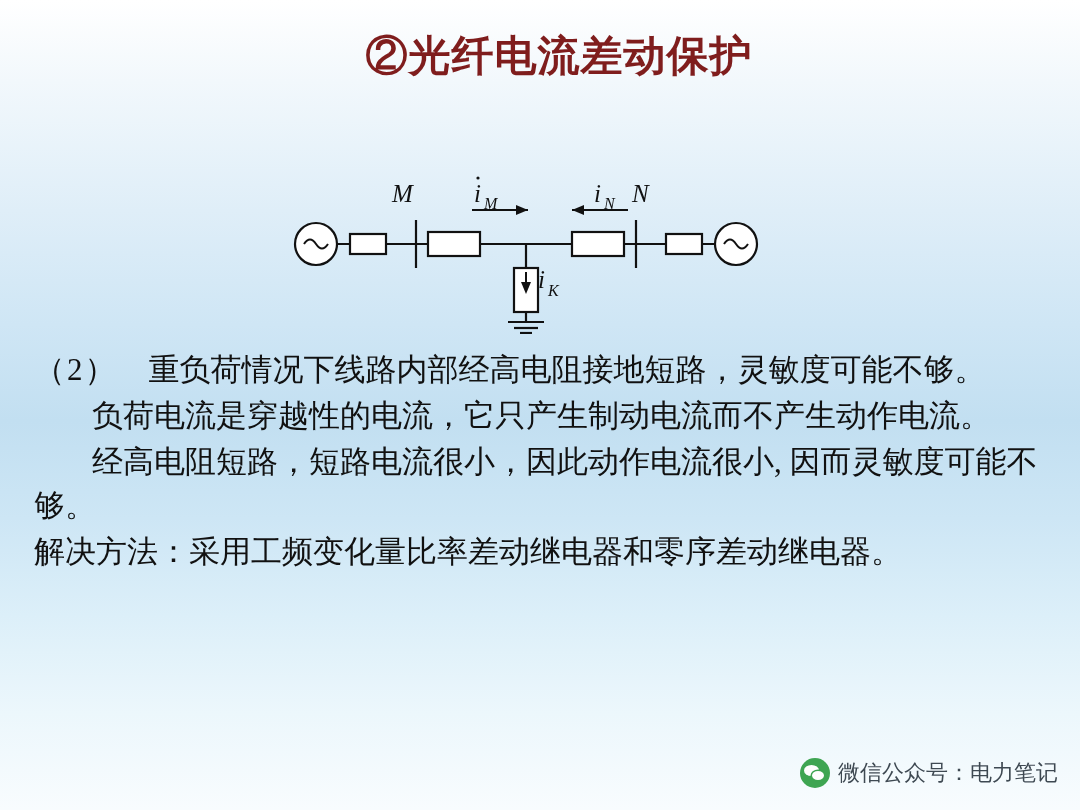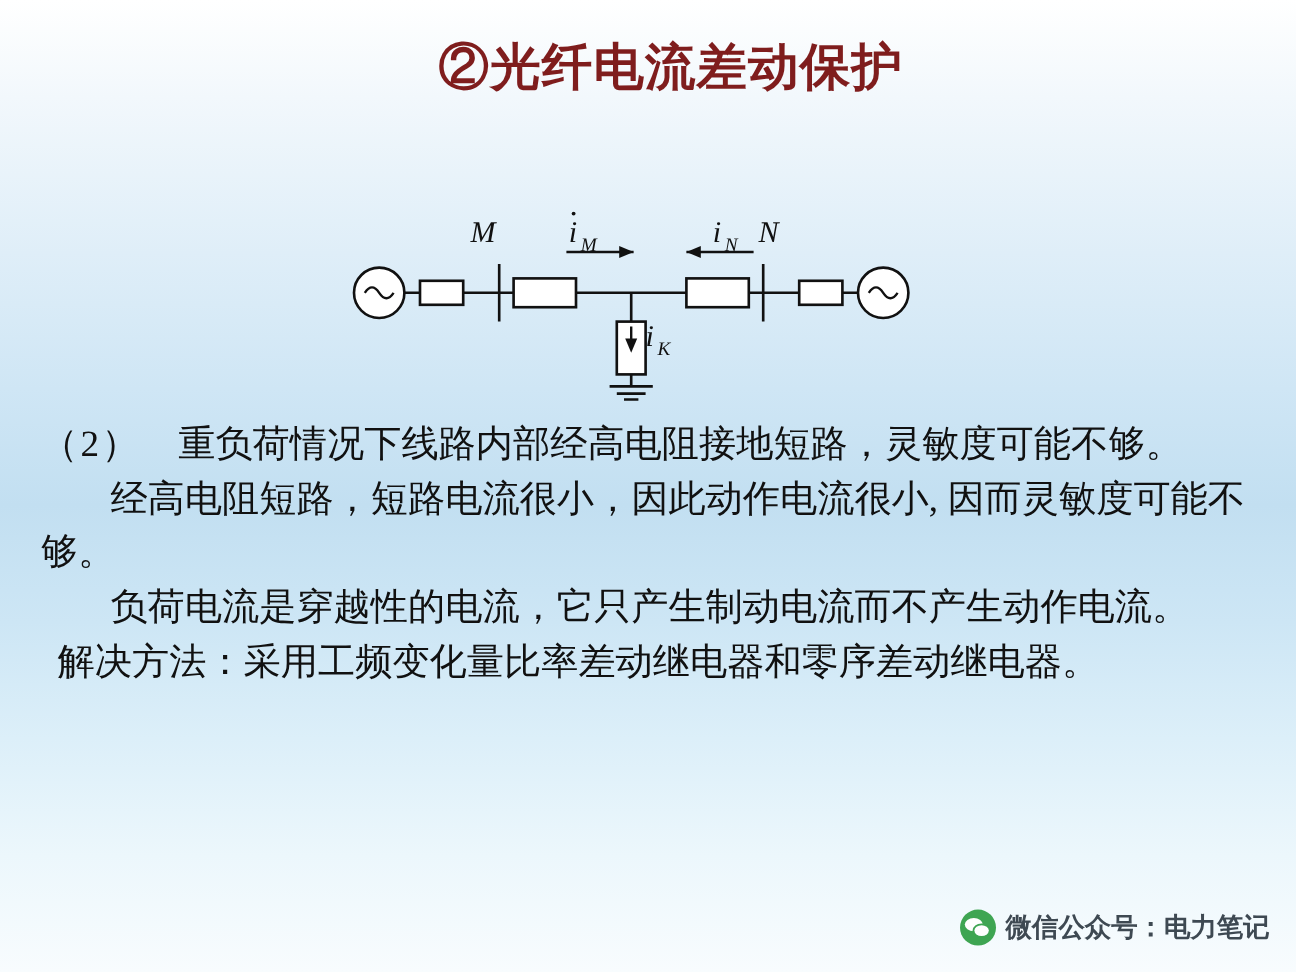--- a/index.html
+++ b/index.html
@@ -77,34 +77,34 @@
     font-weight: normal;
   }
   .para {
     margin: 0 0 2px 0;
     white-space: pre-wrap;
   }
   .p1 { text-indent: 0; }
   .p1 .lead { letter-spacing: 2px; }
   .p2 { text-indent: 58px; }
   .p3 { text-indent: 58px; }
-  .p4 { text-indent: 0; margin-left: 14px; }
+  .p4 { text-indent: 0; }
 
   
   .watermark {
     position: absolute;
     right: 22px;
     bottom: 22px;
     display: flex;
     align-items: center;
     gap: 8px;
     color: #2f3a44;
     font-family: "Liberation Sans", sans-serif;
     font-size: 22px;
-    font-weight: bold;
+    font-weight: normal;
     opacity: 0.92;
   }
   .wechat {
     width: 30px;
     height: 30px;
     border-radius: 50%;
     background: #2f9e44;
     position: relative;
     flex: 0 0 auto;
   }
@@ -195,23 +195,23 @@
           <text x="262" y="112" font-size="25" font-style="italic">i</text>
           <text x="272" y="120" font-size="16" font-style="italic">K</text>
         </g>
       </g>
     </svg>
   </div>
 
   <div class="body-text">
     <p class="para p1"><span class="lead">（2）</span><span>　重负荷情况下线路内部经高电阻接地短路，灵敏度可能不够。</span></p>
 
+    <p class="para p2">负荷电流是穿越性的电流，它只产生制动电流而不产生动作电流。</p>
+
     <p class="para p3">经高电阻短路，短路电流很小，因此动作电流很小, 因而灵敏度可能不够。</p>
-
-    <p class="para p2">负荷电流是穿越性的电流，它只产生制动电流而不产生动作电流。</p>
 
     <p class="para p4">解决方法：采用工频变化量比率差动继电器和零序差动继电器。</p>
   </div>
 
   <div class="watermark">
     <span class="wechat"></span>
     <span>微信公众号：电力笔记</span>
   </div>
 
 </div>

